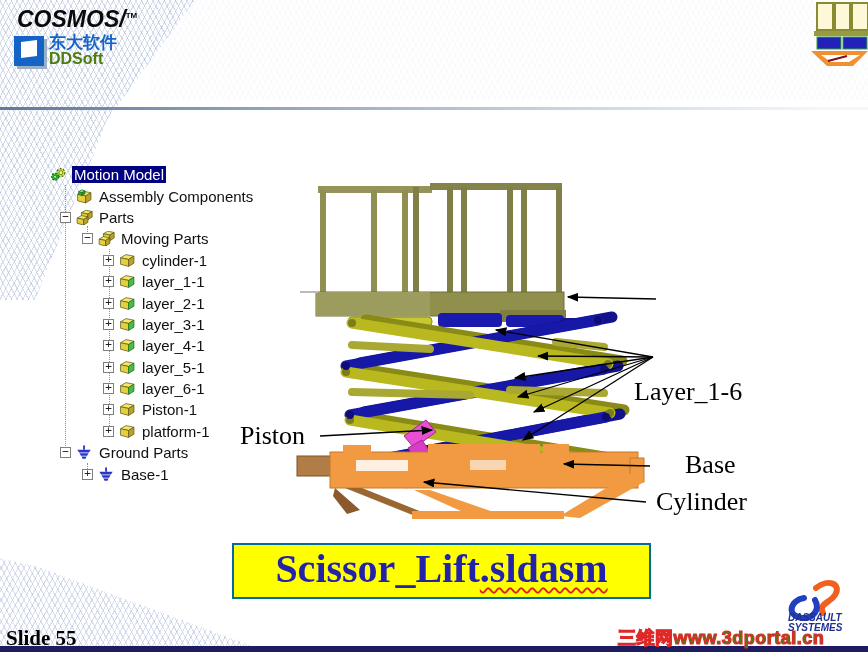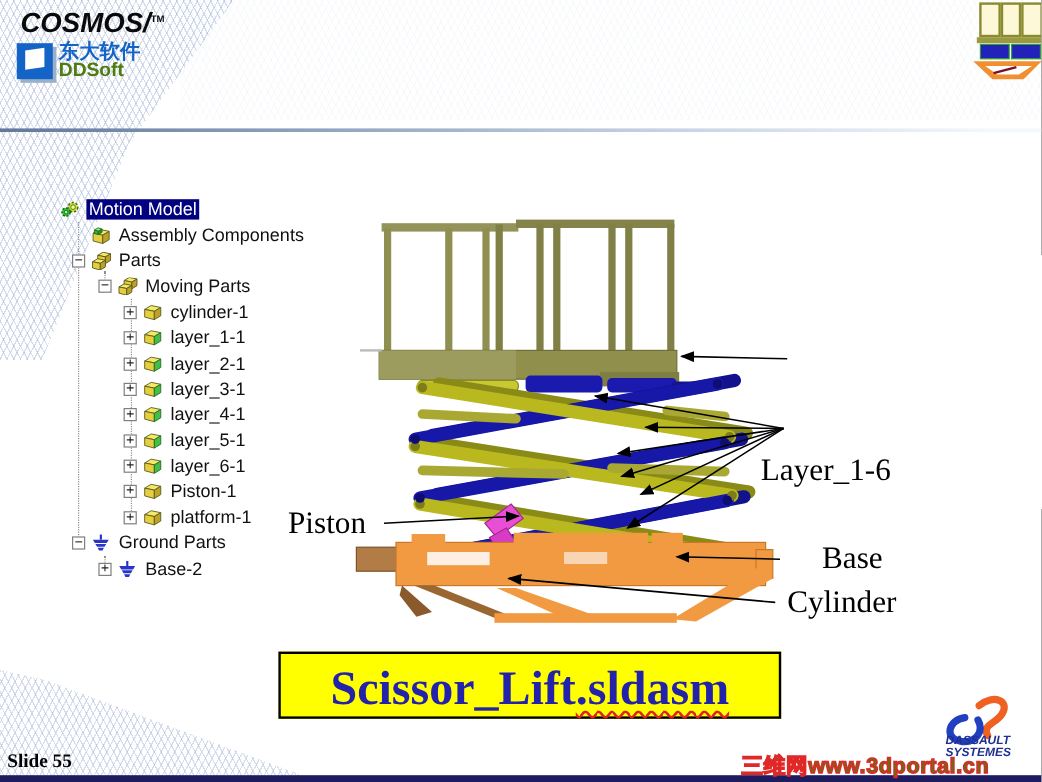--- a/index.html
+++ b/index.html
@@ -44,28 +44,28 @@
     font-family:"DejaVu Sans Mono",monospace;}
   .spacer{width:15px;flex:0 0 auto;}
   .ticon{width:18px;height:15px;margin-right:4px;flex:0 0 auto;}
   .tlabel{padding:0 2px;}
   .selected .tlabel{background:#000080;color:#fff;}
   
   .dlabel{position:absolute;font-family:"Liberation Serif","DejaVu Serif",serif;
     font-size:26px;color:#000;}
   
   .fbox{position:absolute;left:232px;top:543px;width:419px;height:56px;background:#ffff00;
-    border:2px solid #000000;box-sizing:border-box;display:flex;align-items:flex-end;justify-content:center;}
+    border:2px solid #0369a1;box-sizing:border-box;display:flex;align-items:flex-start;justify-content:center;}
   .fname{font-family:"Liberation Serif","DejaVu Serif",serif;font-weight:bold;font-size:40px;
     color:#2222aa;letter-spacing:0px;}
   .fext{font-family:"Liberation Serif","DejaVu Serif",serif;font-weight:bold;font-size:40px;
     color:#2222aa;text-decoration:underline wavy #e02020 2px;text-underline-offset:5px;}
   
   .slideno{position:absolute;left:6px;top:626px;font-family:"Liberation Serif","DejaVu Serif",serif;
-    font-weight:bold;font-size:16px;color:#000;}
+    font-weight:bold;font-size:21px;color:#000;}
   .watermark{position:absolute;left:618px;top:626px;font-size:18px;font-weight:bold;
     color:#4d7c0f;-webkit-text-stroke:1.2px #e02828;letter-spacing:.5px;z-index:6;}
   .bottombar{position:absolute;left:0;top:646px;width:868px;height:6px;background:#1c1c5e;}
   .dassault-text{position:absolute;left:788px;top:613px;z-index:5;line-height:1;
     font-style:italic;font-weight:bold;color:#20308f;font-size:10px;}
   .dassault-text div{margin:0;}
   .liftsvg{position:absolute;left:0;top:0;pointer-events:none;}
   .defs-hidden{position:absolute;width:0;height:0;overflow:hidden;}
 </style>
 </head>
@@ -241,21 +241,21 @@
       <svg class="ticon">
           <use href="#icon-ground"></use>
         </svg>
       <span class="tlabel">Ground Parts</span>
     </div>
     <div class="trow lv2">
       <span class="exp">+</span>
       <svg class="ticon">
           <use href="#icon-ground"></use>
         </svg>
-      <span class="tlabel">Base-2</span>
+      <span class="tlabel">Base-1</span>
     </div>
   </div>
 
   <svg class="liftsvg" width="868" height="652" viewBox="0 0 868 652">
 
     <g>
       <rect x="318" y="186" width="114" height="7" fill="#93935a"></rect>
       <rect x="430" y="183" width="132" height="7" fill="#84844a"></rect>
       <g fill="#8f8f52">
         <rect x="320" y="190" width="6" height="106"></rect>

